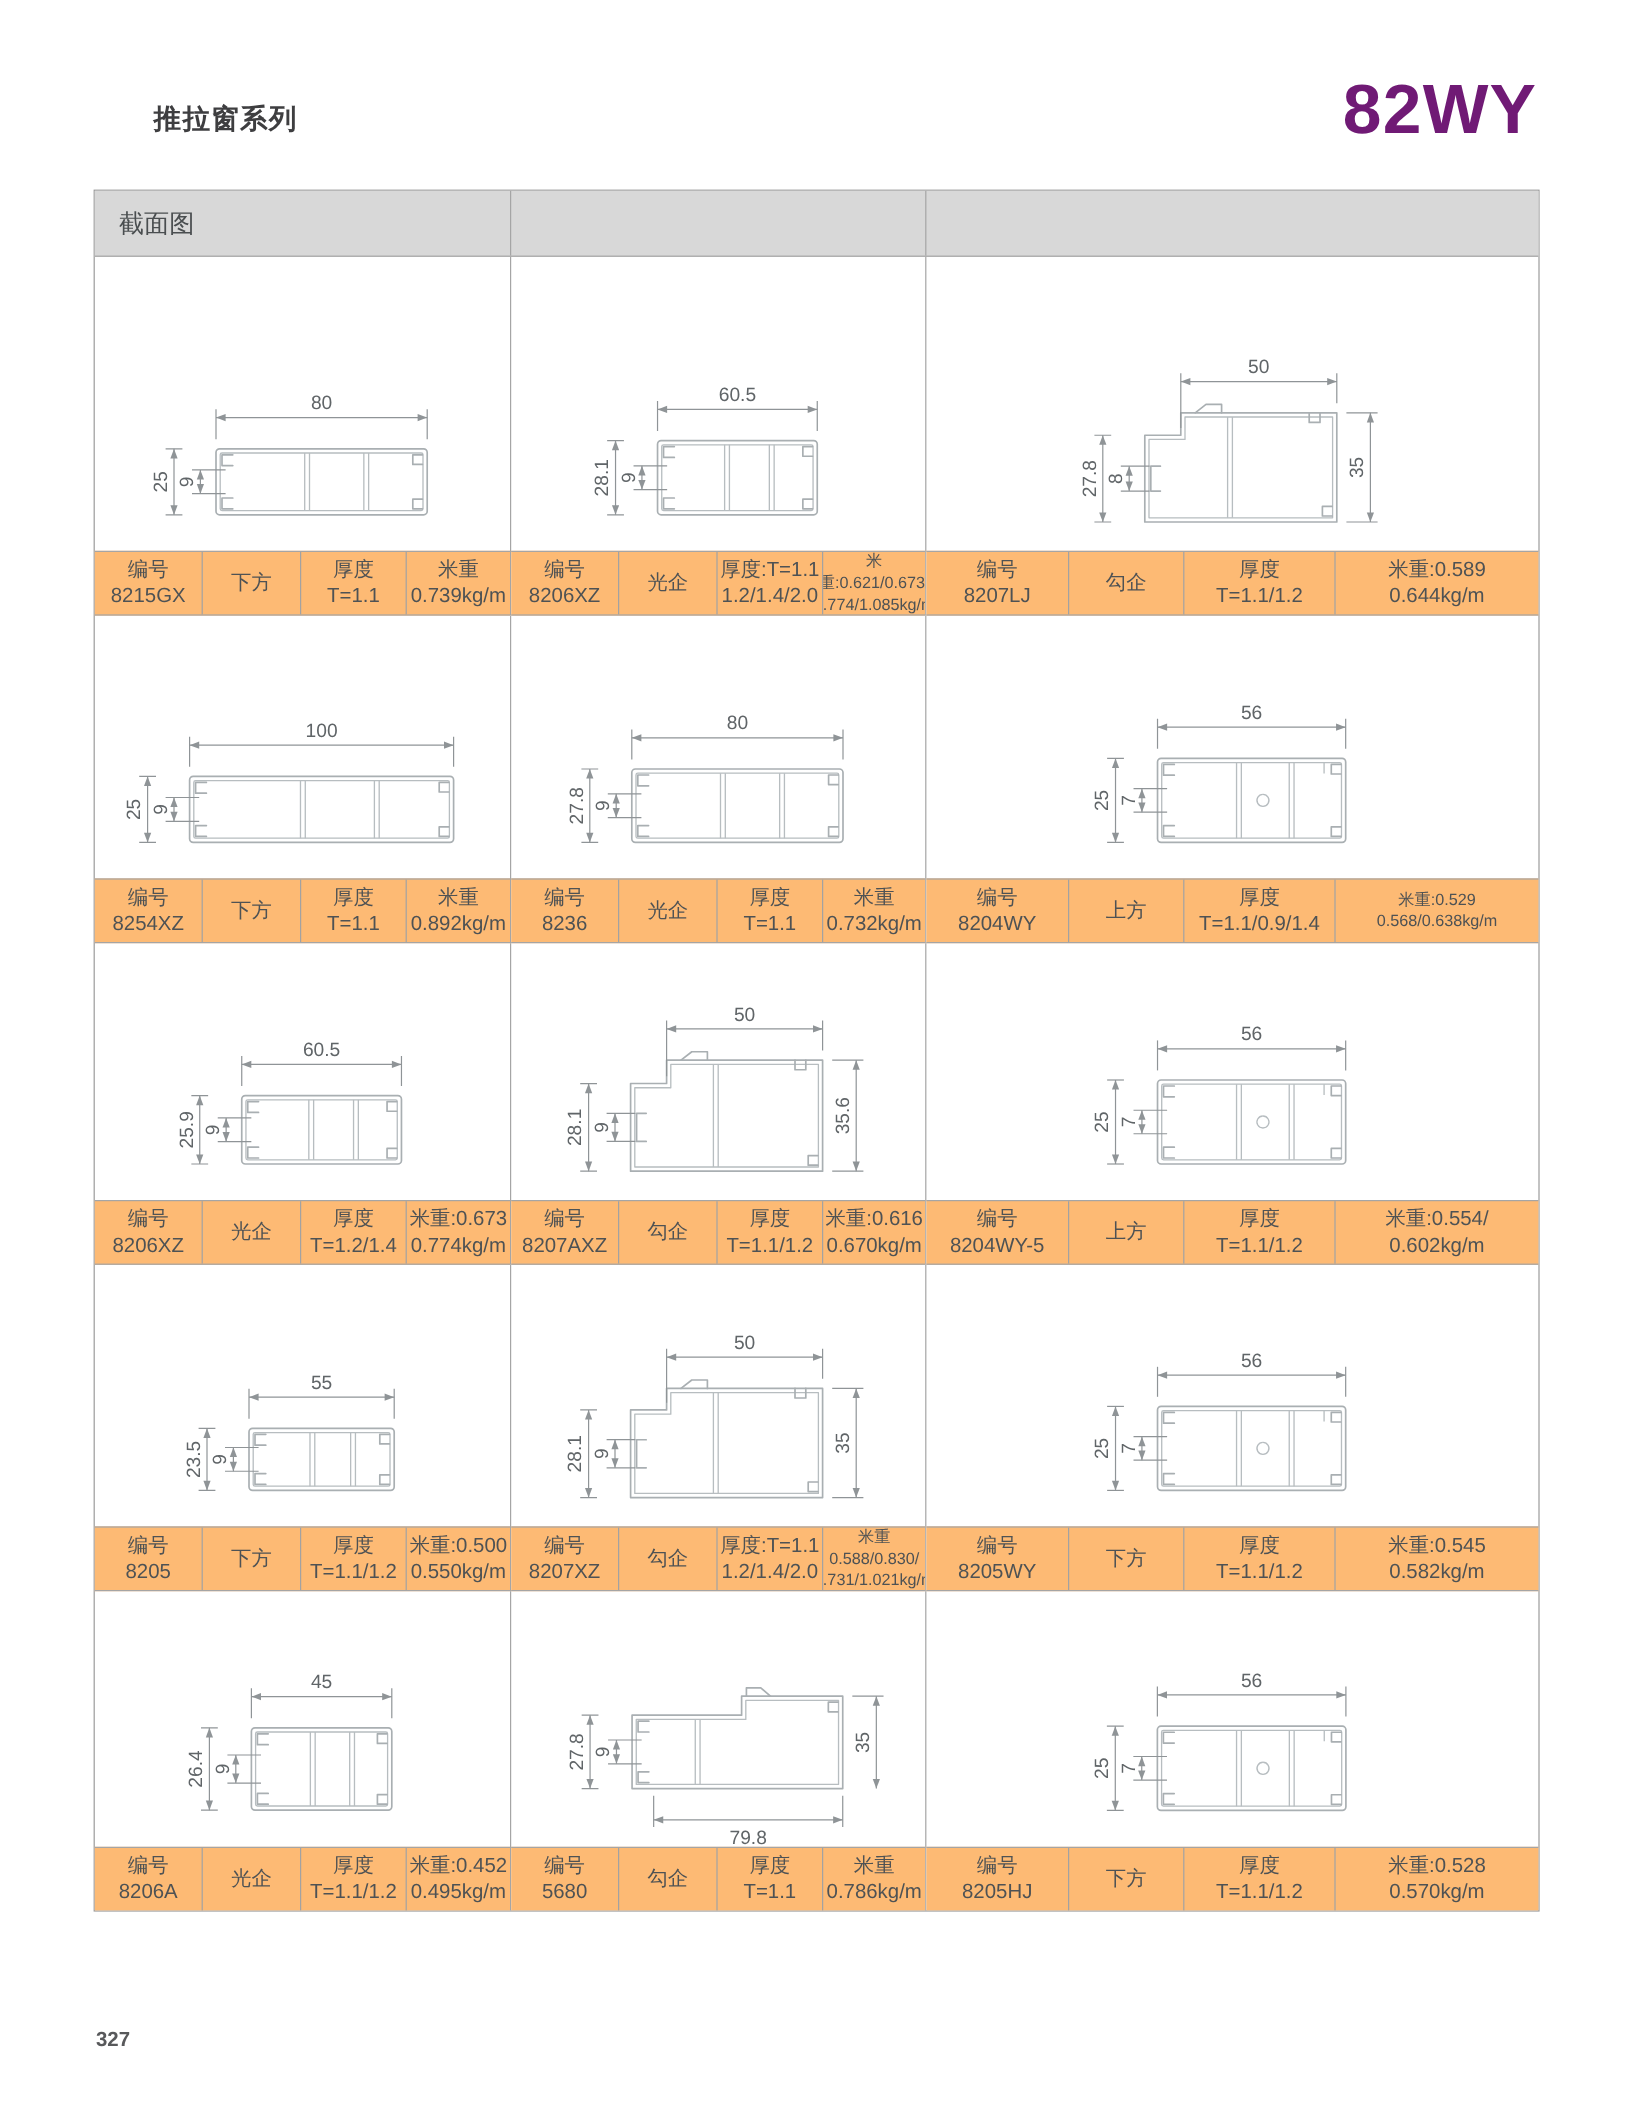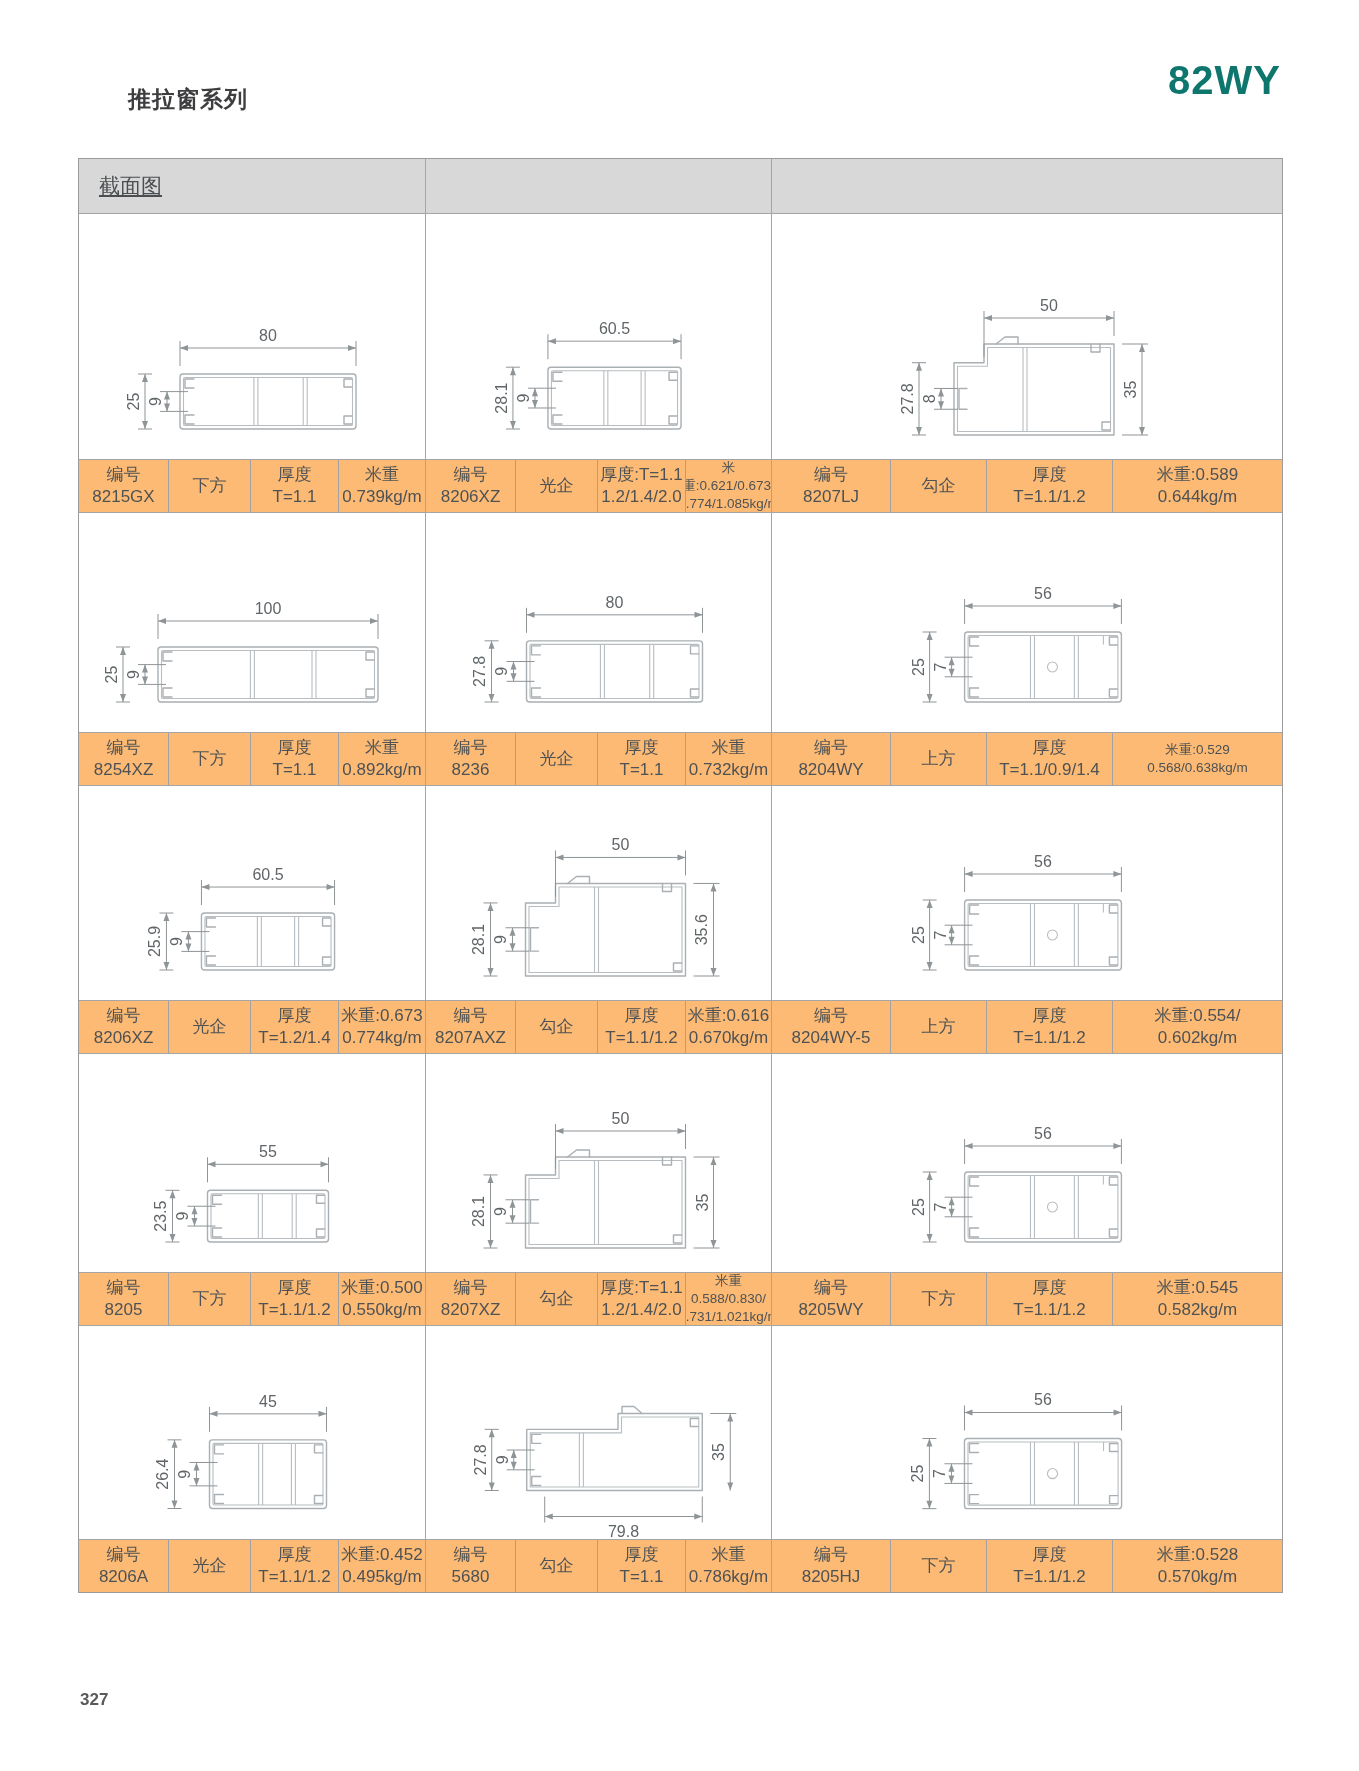--- a/index.html
+++ b/index.html
@@ -1,23 +1,23 @@
 <!DOCTYPE html>
 <html><head>
 <meta charset="utf-8">
 <style>
   html,body{margin:0;padding:0;background:#fff;}
   .sheet{position:relative;width:1359px;height:1771px;background:#fff;overflow:hidden;
          font-family:"Liberation Sans","DejaVu Sans",sans-serif;}
   .series-title{position:absolute;left:80px;top:84px;font-size:23px;font-weight:bold;color:#3e3e40;letter-spacing:1px;margin-left:48px;}
-  .model-code{position:absolute;right:78px;top:58px;font-size:40px;font-weight:bold;color:#0f766e;letter-spacing:1px;}
+  .model-code{position:absolute;right:78px;top:58px;font-size:58px;font-weight:bold;color:#701a75;letter-spacing:1px;}
   .catalog-table{position:absolute;left:78px;top:158px;width:1203px;border:1px solid #9b9b9b;box-sizing:content-box;}
   .table-header{height:54px;background:#d8d8d8;display:grid;grid-template-columns:346px 346px 1fr;border-bottom:1px solid #a5a5a5;}
   .th-cell{display:flex;align-items:center;padding-left:20px;font-size:21px;color:#4a4e50;border-left:1px solid #a5a5a5;}
-  .th-cell:first-child{border-left:none;text-decoration:underline;}
+  .th-cell:first-child{border-left:none;}
   .grid{display:grid;grid-template-columns:346px 346px 1fr;grid-template-rows:299px 273px 268px 272px 266px;}
   .cell{display:flex;flex-direction:column;border-left:1px solid #a5a5a5;min-width:0;}
   .cell.c0{border-left:none;}
   .drawing{flex:1;overflow:hidden;}
   .drawing svg{width:100%;height:100%;display:block;}
   .info{height:52px;background:#fdba74;border-top:1px solid #a5a5a5;border-bottom:1px solid #a5a5a5;
         display:grid;grid-template-columns:89px 82px 88px 1fr;}
   .cell.c2 .info{grid-template-columns:118px 96px 126px 1fr;}
   .cell.r4 .info{border-bottom:none;}
   .ic{display:flex;flex-direction:column;align-items:center;justify-content:center;text-align:center;

